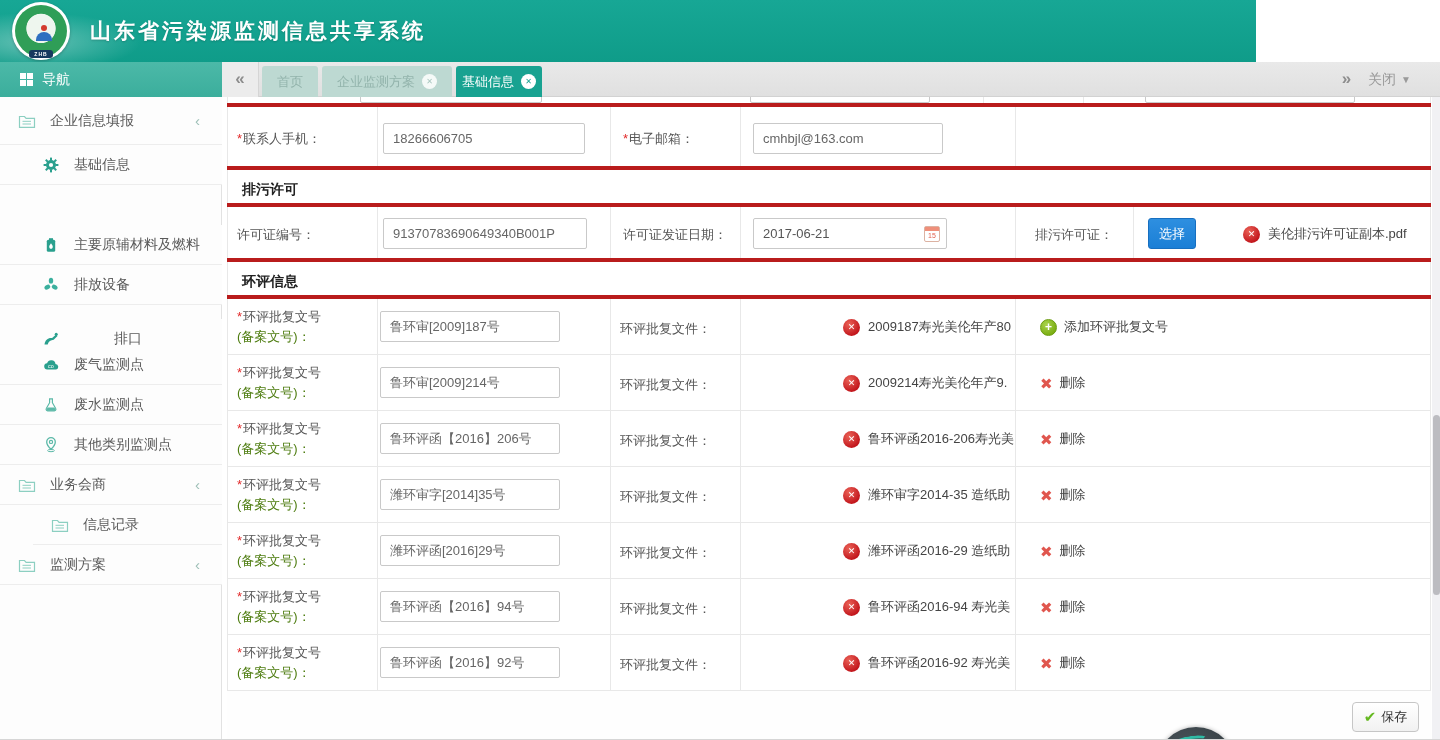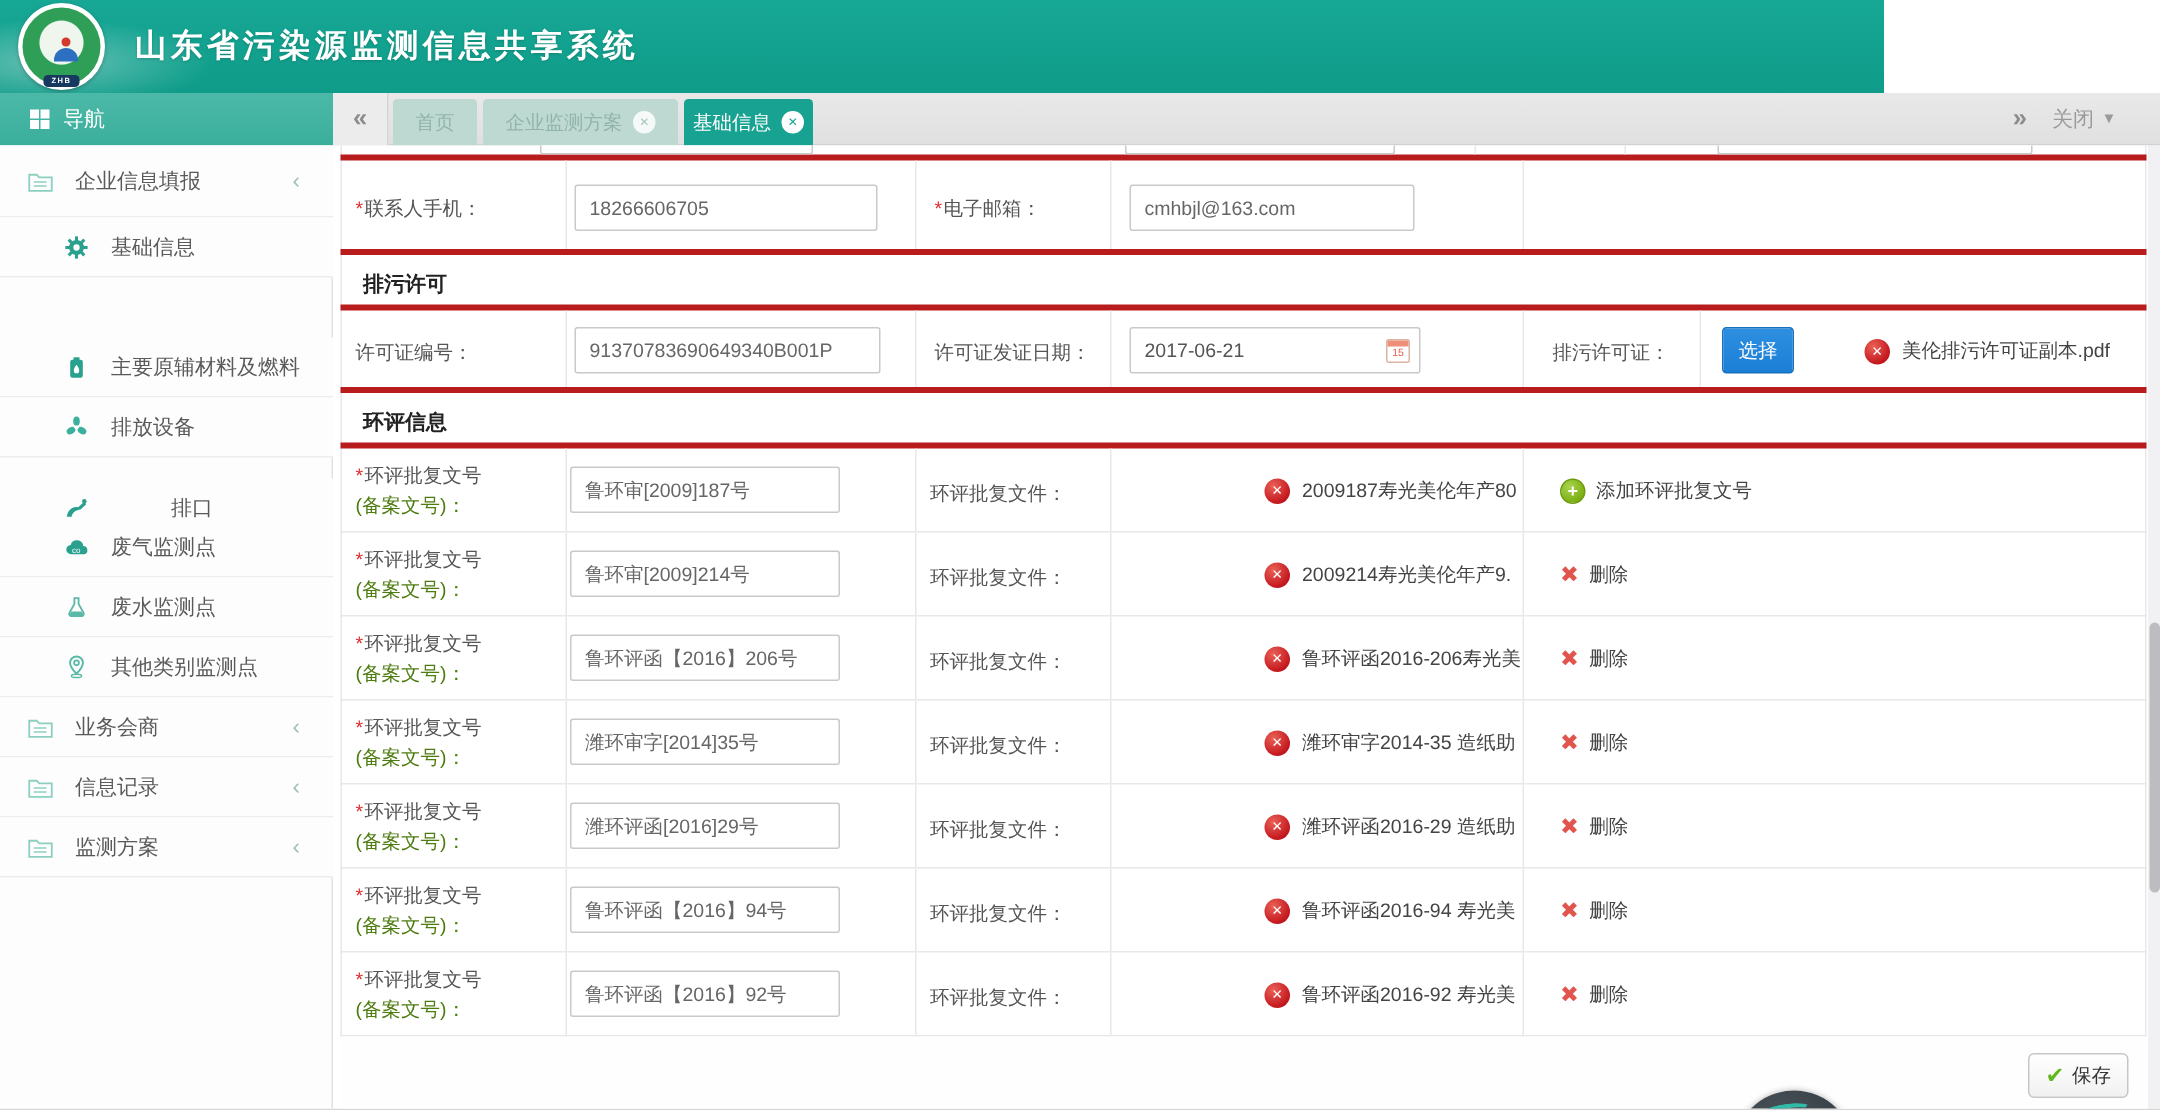--- a/index.html
+++ b/index.html
@@ -302,21 +302,21 @@
         <svg width="18" height="16" viewBox="0 0 18 16">
             <path d="M1.5 3.5h5l1.6 1.8h8.4v9H1.5z" fill="none" stroke="#8ccfc1" stroke-width="1.2"></path>
             <line x1="4.5" y1="8.3" x2="13" y2="8.3" stroke="#8ccfc1" stroke-width="1"></line>
             <line x1="4.5" y1="11" x2="13" y2="11" stroke="#8ccfc1" stroke-width="1"></line>
           </svg>
       </span>
       <span class="sb-lbl">业务会商</span>
       <span class="sb-chev">‹</span>
     </div>
 
-    <div class="sb-item sb-group" style="top:408px; height:40px;">
+    <div class="sb-item sb-group" style="top:408px; height:40px;margin-left:33px;">
       <span class="sb-ic">
         <svg width="18" height="16" viewBox="0 0 18 16">
             <path d="M1.5 3.5h5l1.6 1.8h8.4v9H1.5z" fill="none" stroke="#8ccfc1" stroke-width="1.2"></path>
             <line x1="4.5" y1="8.3" x2="13" y2="8.3" stroke="#8ccfc1" stroke-width="1"></line>
             <line x1="4.5" y1="11" x2="13" y2="11" stroke="#8ccfc1" stroke-width="1"></line>
           </svg>
       </span>
       <span class="sb-lbl">信息记录</span>
       <span class="sb-chev">‹</span>
     </div>

